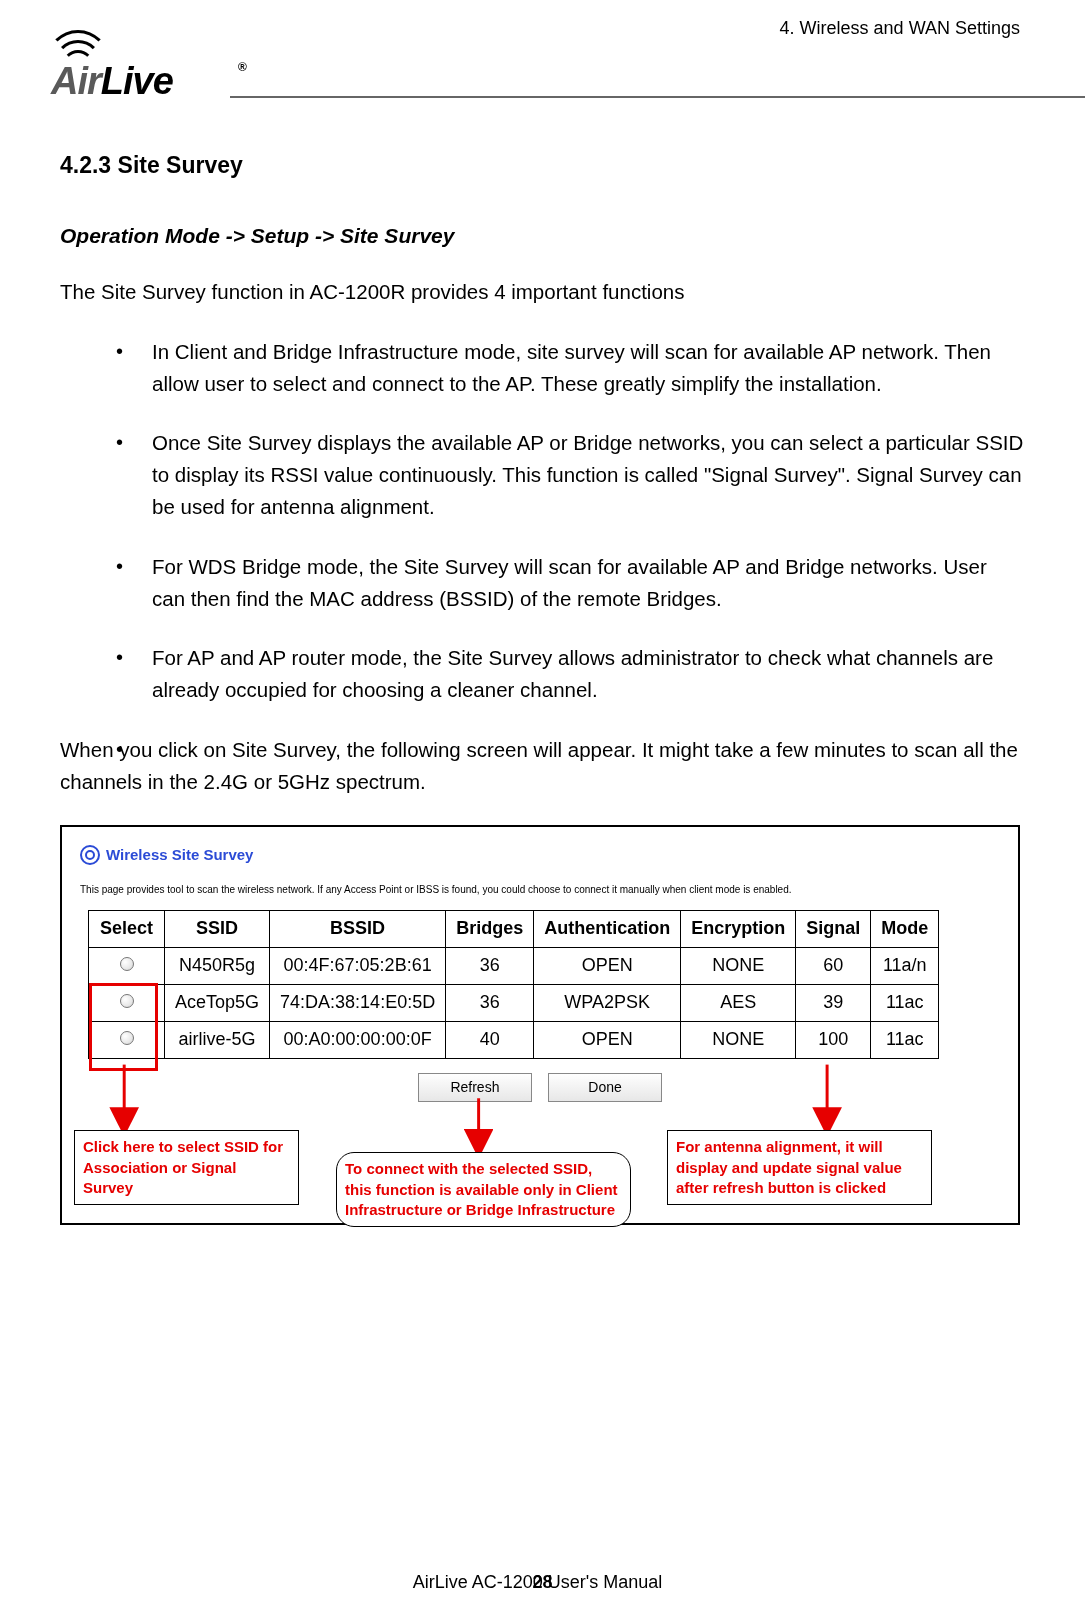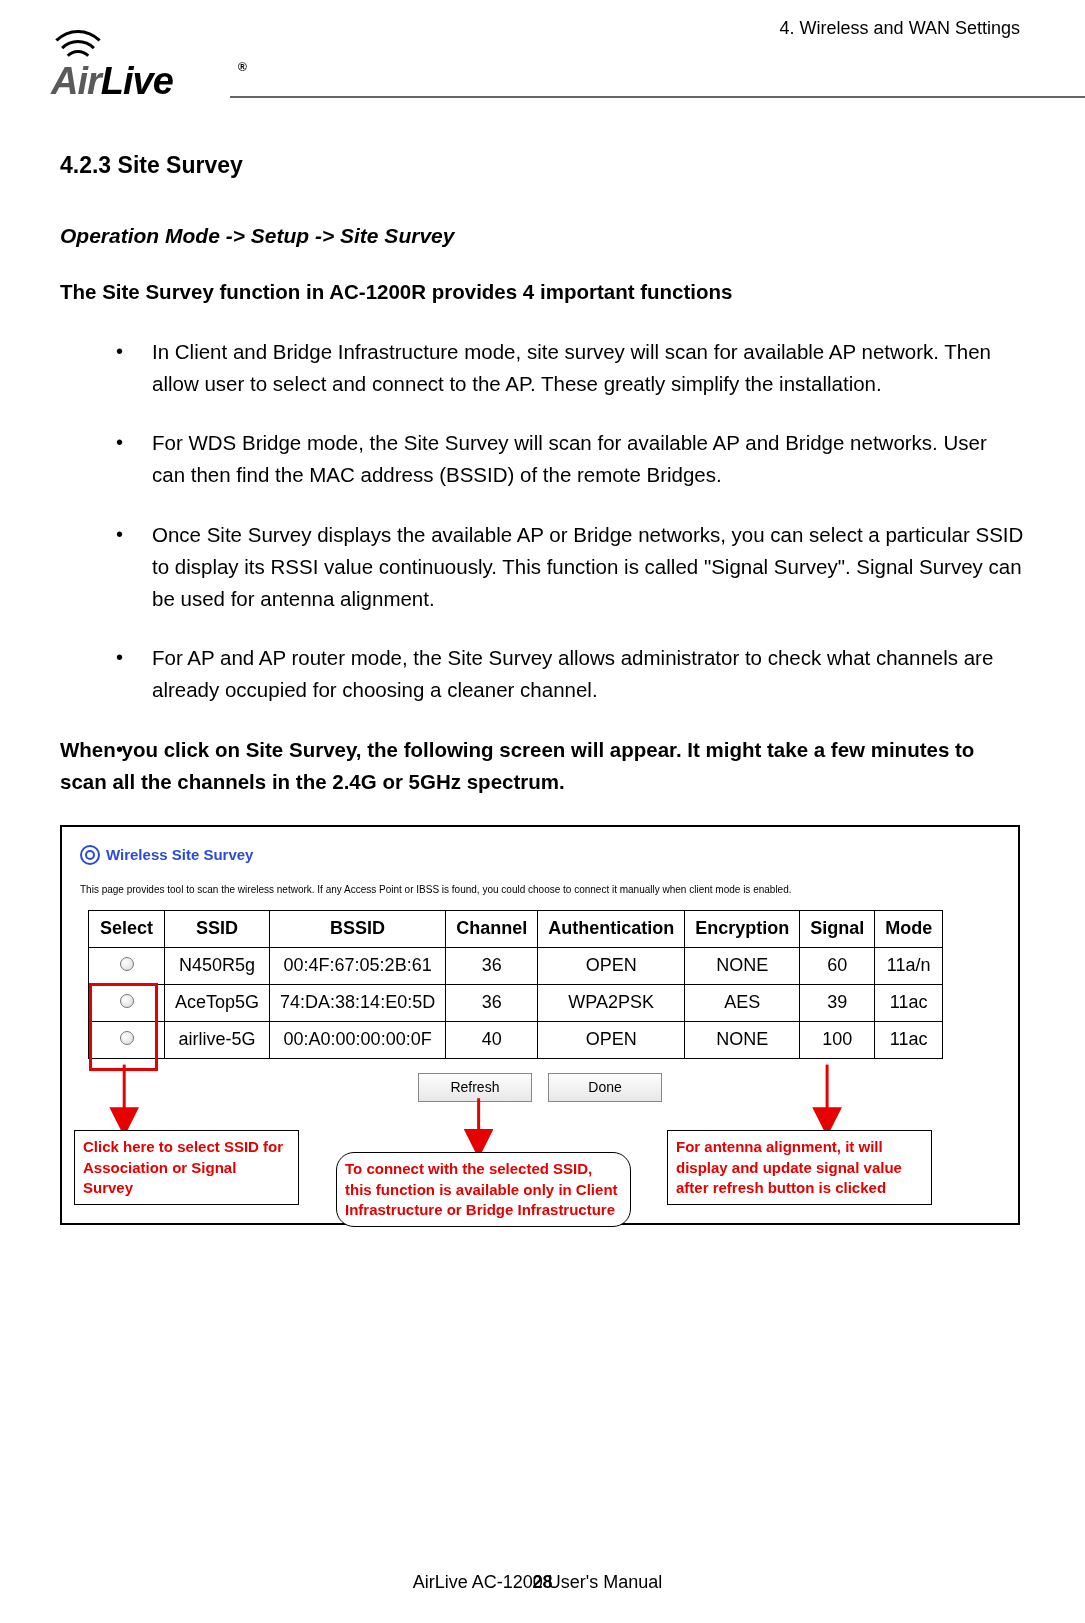--- a/index.html
+++ b/index.html
@@ -86,21 +86,21 @@
     font-weight: bold;
     font-size: 23px;
     margin-bottom: 36px;
   }
   .subtitle {
     font-weight: bold;
     font-style: italic;
     font-size: 21px;
     margin-bottom: 24px;
   }
-  .para { margin: 0 0 28px 0; font-weight: bold; }
+  .para { margin: 0 0 28px 0; }
   ul.bullets {
     list-style: none;
     padding: 0;
     margin: 0 0 0 48px;
   }
   ul.bullets li {
     position: relative;
     padding-left: 44px;
     margin-bottom: 28px;
   }
@@ -270,22 +270,22 @@
   <div class="content">
 
     <div class="section-title">4.2.3 Site Survey</div>
 
     <div class="subtitle">Operation Mode -&gt; Setup -&gt; Site Survey</div>
 
     <p class="para">The Site Survey function in AC-1200R provides 4 important functions</p>
 
     <ul class="bullets">
       <li>In Client and Bridge Infrastructure mode, site survey will scan for available AP network. Then allow user to select and connect to the AP. These greatly simplify the installation.</li>
+      <li>Once Site Survey displays the available AP or Bridge networks, you can select a particular SSID to display its RSSI value continuously. This function is called "Signal Survey". Signal Survey can be used for antenna alignment.</li>
       <li>For WDS Bridge mode, the Site Survey will scan for available AP and Bridge networks. User can then find the MAC address (BSSID) of the remote Bridges.</li>
-      <li>Once Site Survey displays the available AP or Bridge networks, you can select a particular SSID to display its RSSI value continuously. This function is called "Signal Survey". Signal Survey can be used for antenna alignment.</li>
       <li>For AP and AP router mode, the Site Survey allows administrator to check what channels are already occupied for choosing a cleaner channel.</li>
       <li class="empty"></li>
     </ul>
 
     <p class="para">When you click on Site Survey, the following screen will appear. It might take a few minutes to scan all the channels in the 2.4G or 5GHz spectrum.</p>
 
     <div class="screenshot">
 
       <div class="ss-title-row">
         <span class="ss-icon"></span>
@@ -293,21 +293,21 @@
       </div>
 
       <div class="ss-desc">This page provides tool to scan the wireless network. If any Access Point or IBSS is found, you could choose to connect it manually when client mode is enabled.</div>
 
       <table class="survey">
         <thead>
           <tr>
             <th class="select-cell">Select</th>
             <th>SSID</th>
             <th>BSSID</th>
-            <th>Channel</th>
+            <th>Bridges</th>
             <th>Authentication</th>
             <th>Encryption</th>
             <th>Signal</th>
             <th>Mode</th>
           </tr>
         </thead>
         <tbody>
           <tr>
             <td class="select-cell"><span class="radio"></span></td>
             <td>N450R5g</td>

